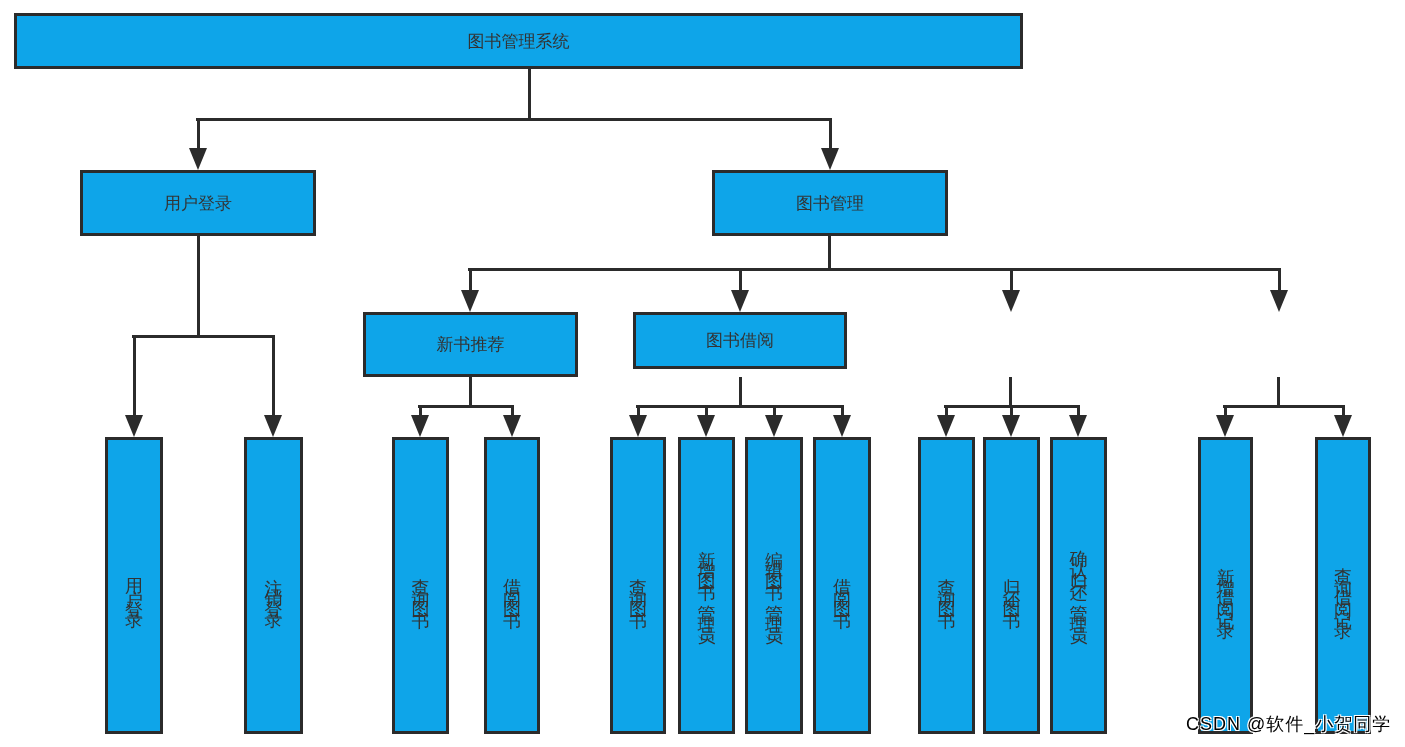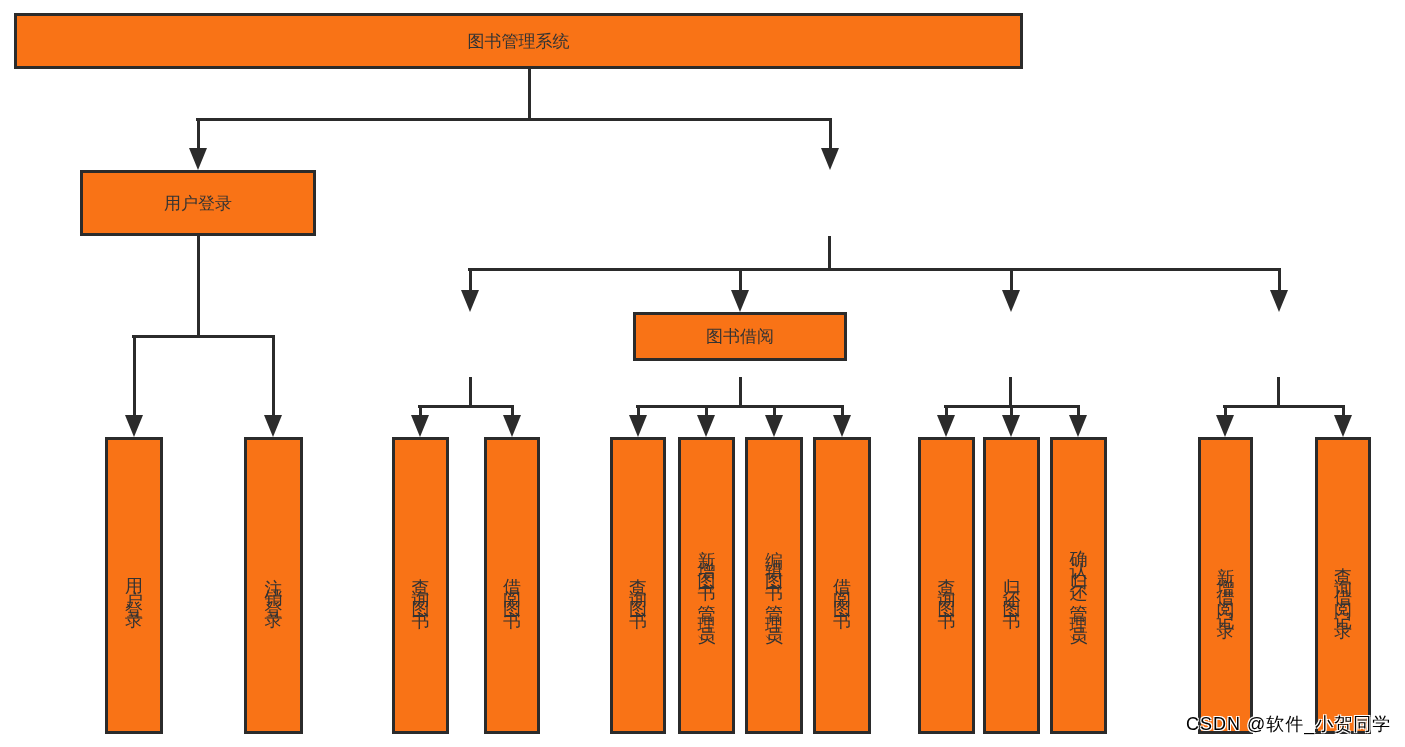--- a/index.html
+++ b/index.html
@@ -1,19 +1,19 @@
 <!DOCTYPE html>
 <html><head>
 <meta charset="utf-8">
 <style>
   html,body{margin:0;padding:0;background:#ffffff;}
   body{width:1405px;height:747px;position:relative;overflow:hidden;
        font-family:"Liberation Sans","DejaVu Sans",sans-serif;}
   #canvas{position:absolute;left:0;top:0;width:1405px;height:747px;background:#ffffff;}
-  .box{position:absolute;box-sizing:border-box;border:3px solid #2b2b2b;background:#f97316;
+  .box{position:absolute;box-sizing:border-box;border:3px solid #2b2b2b;background:#0ea5e9;
        display:flex;align-items:center;justify-content:center;color:#333333;font-size:17px;
        z-index:2;}
   .box .lbl{white-space:nowrap;}
   .leaf .lbl{writing-mode:vertical-rl;text-orientation:mixed;letter-spacing:11px;
              font-size:18px;line-height:1;white-space:normal;}
   .vline{position:absolute;width:3px;background:#2b2b2b;z-index:1;}
   .hline{position:absolute;height:3px;background:#2b2b2b;z-index:1;}
   .arrow{position:absolute;width:0;height:0;z-index:1;
          border-left:9px solid transparent;border-right:9px solid transparent;
          border-top:22px solid #2b2b2b;}
@@ -85,22 +85,28 @@
   <div class="vline" style="left:1342px;top:407px;height:8px;"></div>
   <div class="arrow" style="left:1334px;top:415px;"></div>
 
   <div class="box" style="left:14px;top:13px;width:1009px;height:56px;">
     <span class="lbl">图书管理系统</span>
   </div>
 
   <div class="box" style="left:80px;top:170px;width:236px;height:66px;">
     <span class="lbl">用户登录</span>
   </div>
+  <div class="box" style="left:712px;top:170px;width:236px;height:66px;">
+    <span class="lbl">图书管理</span>
+  </div>
 
-  <div class="box" style="left:633px;top:312px;width:214px;height:49px;">
+  <div class="box" style="left:363px;top:312px;width:215px;height:65px;">
+    <span class="lbl">新书推荐</span>
+  </div>
+  <div class="box" style="left:633px;top:312px;width:214px;height:57px;">
     <span class="lbl">图书借阅</span>
   </div>
 
   <div class="box leaf" style="left:105px;top:437px;width:58px;height:297px;">
     <span class="lbl">用户登录</span>
   </div>
   <div class="box leaf" style="left:244px;top:437px;width:59px;height:297px;">
     <span class="lbl">注销登录</span>
   </div>
 

